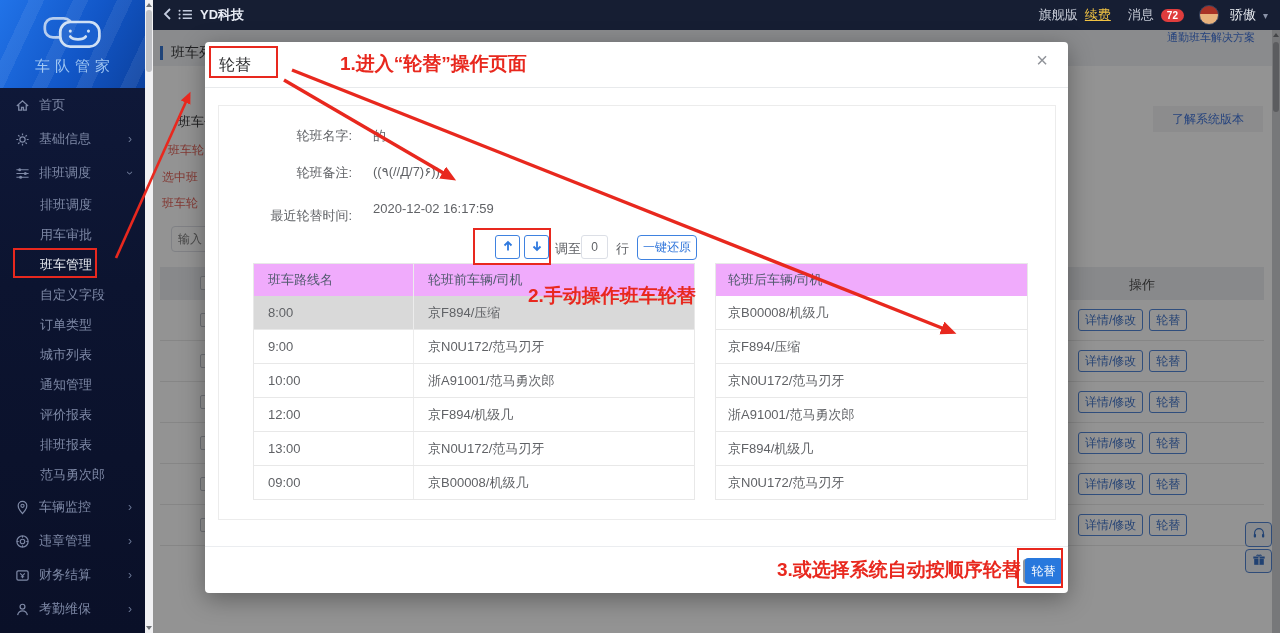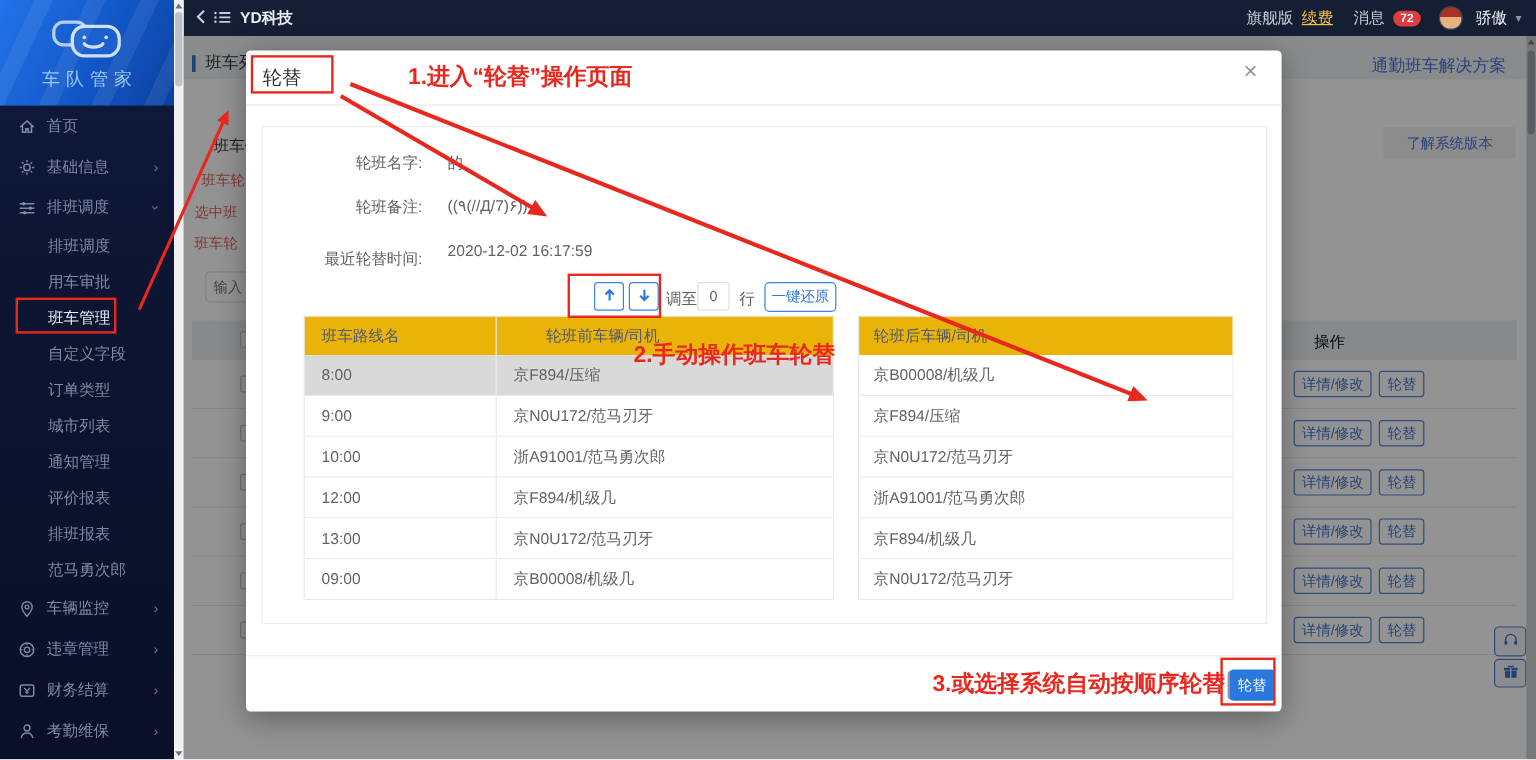--- a/index.html
+++ b/index.html
@@ -39,29 +39,29 @@
 #topbar .avatar{width:20px;height:20px;border-radius:50%;background:linear-gradient(180deg,#a93226 0%,#a93226 46%,#e8b27d 46%);border:1px solid #3a4560;margin-right:4px;}
 #topbar .uname{color:#eef1f6;cursor:pointer;}
 #topbar .caret{color:#8a93a8;font-size:10px;}
 
 
 #content{position:absolute;left:153px;top:30px;width:1127px;height:603px;background:#eef0f4;z-index:1;}
 #content .card{position:absolute;left:0px;top:36px;width:1119px;height:567px;background:#fff;}
 .titlebar{position:absolute;left:7px;top:14px;display:flex;align-items:center;gap:8px;}
 .titlebar .bluebar{width:3px;height:14px;background:#2e6fd0;}
 .titlebar .ttl{font-size:14px;color:#303133;}
-.sol-link{position:absolute;right:25px;top:16px;color:#3a6fd8;font-size:14px;cursor:pointer;}
+.sol-link{position:absolute;right:25px;top:0;color:#3a6fd8;font-size:11px;cursor:pointer;}
 .ver-chip{position:absolute;left:1000px;top:40px;width:110px;height:26px;background:#f2f3f5;display:flex;align-items:center;justify-content:center;}
 .ver-chip span{color:#3a6fd8;font-size:12px;cursor:pointer;}
 .bg-tab{position:absolute;left:25px;top:47px;font-size:13px;color:#303133;}
 .redlink{position:absolute;font-size:12px;color:#e05b51;}
 .bg-search{position:absolute;left:18px;top:160px;width:70px;height:26px;border:1px solid #dcdfe6;border-radius:4px;background:#fff;font-size:12px;color:#606266;padding:0 6px;}
 .bg-thead{position:absolute;left:7px;top:201px;width:1104px;height:33px;background:#ebedf0;}
 .bg-thead .cb{left:40px;top:9px;}
-.bg-thead .oplabel{position:absolute;left:935px;top:9px;width:60px;text-align:left;color:#000000;font-size:13px;}
+.bg-thead .oplabel{position:absolute;left:935px;top:9px;width:60px;text-align:right;color:#404040;font-size:13px;}
 .cb{position:absolute;width:14px;height:14px;border:1px solid #bfc3cc;border-radius:2px;background:#fdfdfd;}
 #bgrows{position:absolute;left:7px;top:234px;width:1104px;}
 .bgrow{position:relative;height:41px;border-bottom:1px solid #e8e8e8;background:#fff;}
 .bgrow .cb{left:40px;top:13px;}
 .bgrow .ops{position:absolute;left:918px;top:9px;display:flex;gap:6px;}
 .obtn{font-size:12px;height:22px;padding:0 6px;color:#3a6fc8;border:1px solid #4c82d8;background:#fff;border-radius:3px;cursor:pointer;font-family:inherit;}
 .fbtn{position:absolute;left:1092px;width:27px;height:25px;background:#eef2f8;border:1px solid #4a7fd0;border-radius:4px;color:#2f6bc4;display:flex;align-items:center;justify-content:center;cursor:pointer;}
 #main-scroll{position:absolute;left:1119px;top:0;width:8px;height:603px;background:#cdced1;}
 #main-scroll .thumb{position:absolute;left:1px;top:12px;width:6px;height:70px;background:#9a9ca1;border-radius:3px;}
 
@@ -76,21 +76,21 @@
 #modal .innerbox{position:absolute;left:13px;top:63px;width:838px;height:415px;border:1px solid #ececec;}
 .fld-label{position:absolute;left:40px;width:107px;text-align:right;font-size:13px;color:#606266;}
 .fld-value{position:absolute;left:168px;font-size:13px;color:#606266;}
 .arrbtn{position:absolute;width:25px;height:24px;border:1px solid #3f82e0;border-radius:3px;background:#fff;display:flex;align-items:center;justify-content:center;cursor:pointer;}
 .ctl-label{position:absolute;font-size:13px;color:#606266;}
 #adjust-input{position:absolute;left:376px;top:193px;width:27px;height:24px;border:1px solid #dcdfe6;border-radius:3px;text-align:center;font-size:12px;color:#606266;font-family:inherit;}
 #reset-btn{position:absolute;left:432px;top:193px;width:60px;height:25px;border:1px solid #3f82e0;border-radius:4px;background:#fff;color:#2e74da;font-size:12px;cursor:pointer;font-family:inherit;}
 .mtable{position:absolute;top:221px;border:1px solid #e8e8e8;border-bottom:none;font-size:13px;color:#606266;}
 #ltable{left:48px;width:442px;}
 #rtable{left:510px;width:313px;}
-.mthead{height:32px;line-height:32px;background:#eab308;color:#515a6e;display:flex;gap:27px;}
+.mthead{height:32px;line-height:32px;background:#f0abfc;color:#515a6e;display:flex;}
 .mrow{height:34px;line-height:34px;background:#fff;border-bottom:1px solid #e8e8e8;display:flex;}
 .mrow.sel{background:#d9d9d9;}
 #ltable .c1{width:160px;padding-left:14px;border-right:1px solid #ececec;}
 #ltable .c2{padding-left:14px;flex:1;}
 #rtable .c1{padding-left:12px;flex:1;}
 #modal .fdivider{position:absolute;left:0;top:504px;width:100%;height:1px;background:#ebedf0;}
 #cancel-btn{position:absolute;left:818px;top:517px;width:38px;height:24px;background:#8f959e;border:none;border-radius:3px;color:#fff;font-size:12px;cursor:pointer;font-family:inherit;}
 #confirm-btn{position:absolute;left:820px;top:516px;width:37px;height:26px;background:#2878dd;border:none;border-radius:3px;color:#fff;font-size:12px;cursor:pointer;font-family:inherit;}
 
 

